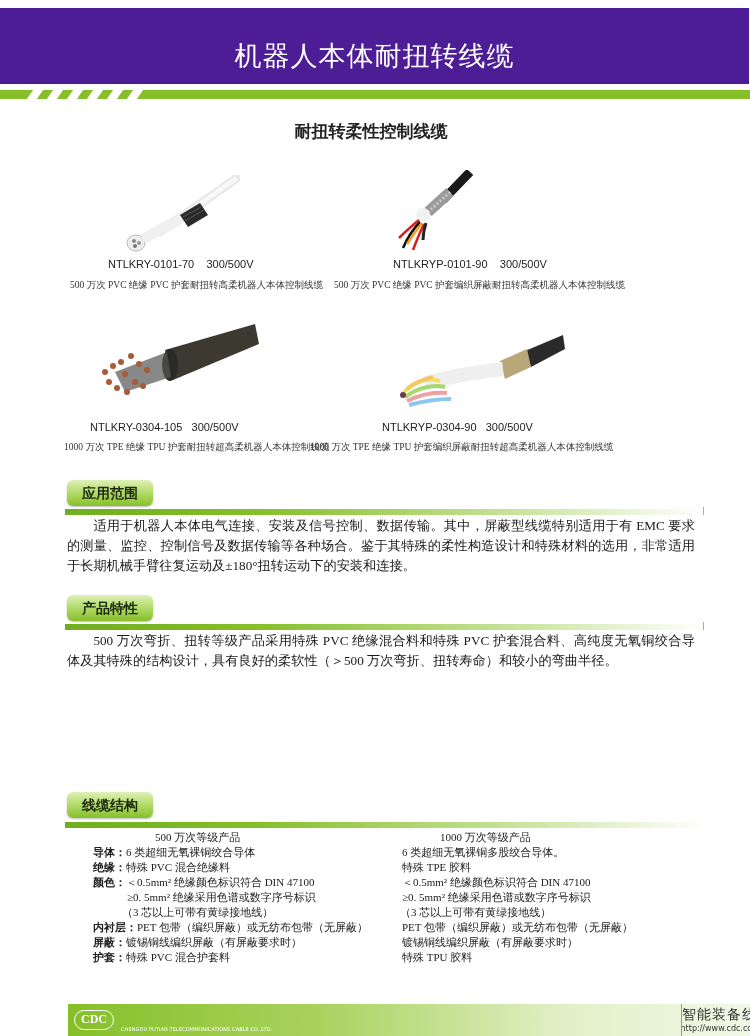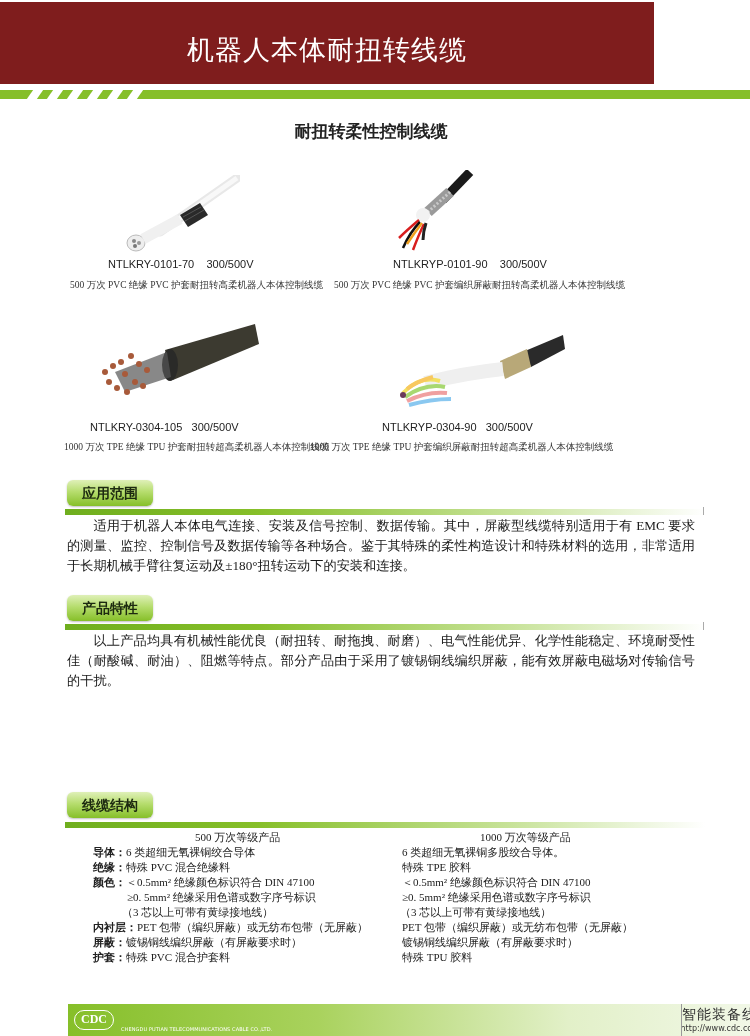--- a/index.html
+++ b/index.html
@@ -1,20 +1,20 @@
 <!DOCTYPE html>
 <html><head>
 <meta charset="utf-8">
 <style>
   * { box-sizing: border-box; margin: 0; padding: 0; }
   html, body { width: 750px; height: 1036px; background: #ffffff; overflow: hidden; }
   body { position: relative; font-family: "DejaVu Sans", "Liberation Sans", sans-serif; color: #1a1a1a; }
 
   
-  .banner { position: absolute; left: 0; top: 2px; width: 654px; height: 84px; background: #7f1d1d; }
+  .banner { position: absolute; left: 0; top: 8px; width: 749px; height: 84px; background: #4c1d95; }
   .banner-title { position: absolute; left: 0; right: 0; top: 30px; text-align: center; color: #ffffff; font-size: 27px; letter-spacing: 1px; font-weight: normal; }
   .stripe-white { position: absolute; left: 0; top: 84px; width: 750px; height: 6px; background: #ffffff; }
   .stripe-green { position: absolute; left: 0; top: 90px; width: 750px; height: 9px; background: #86bf29; overflow: hidden; }
   .hatch { position: absolute; top: 0; height: 9px; width: 10px; background: #ffffff; transform: skewX(-35deg); }
 
   
   .subtitle { position: absolute; left: 0; right: 8px; top: 120px; text-align: center; font-size: 17px; font-weight: bold; color: #222; }
   .model { position: absolute; font-family: "Liberation Sans", sans-serif; font-size: 11px; color: #222; white-space: pre; }
   .desc { position: absolute; font-family: "Liberation Serif", serif; font-size: 9.5px; color: #333; white-space: nowrap; }
 
@@ -23,21 +23,21 @@
     background: linear-gradient(180deg, #dff0b8 0%, #b6dd6e 45%, #86bf29 100%);
     box-shadow: 0 1px 2px rgba(0,0,0,0.25); font-size: 14px; font-weight: bold; color: #1d2a10; text-align: center; line-height: 26px; }
   .sec-bar { position: absolute; left: 65px; width: 640px; height: 6px;
     background: linear-gradient(90deg, #6fae1e 0%, #86bf29 30%, #c8e39a 70%, #ffffff 100%); }
   .sec-tick { position: absolute; left: 703px; width: 1px; height: 8px; background: #aaa; }
 
   .para { position: absolute; left: 67px; width: 628px; font-family: "Liberation Serif", "DejaVu Serif", serif; font-size: 13.2px; line-height: 20.2px; color: #1a1a1a; text-align: justify; }
   .para p { text-indent: 2em; }
 
   
-  .col-head { position: absolute; font-family: "Liberation Serif", serif; font-size: 11px; color: #222; margin-left: 40px; }
+  .col-head { position: absolute; font-family: "Liberation Serif", serif; font-size: 11px; color: #222; }
   .struct-row { position: absolute; font-family: "Liberation Serif", serif; font-size: 11px; color: #222; white-space: nowrap; height: 15px; line-height: 15px; }
   .struct-label { font-weight: bold; }
 
   
   .footer { position: absolute; left: 68px; top: 1004px; width: 714px; height: 32px;
     background: linear-gradient(90deg, #86bf29 0%, #a9d25d 35%, #e2f0c8 70%, #f4f9ec 100%); }
   .footer-vline { position: absolute; left: 681px; top: 1004px; width: 1px; height: 32px; background: #999; }
   .cdc-logo { position: absolute; left: 6px; top: 6px; width: 40px; height: 20px; border: 1.5px solid #ffffff; border-radius: 10px; color: #ffffff; font-family: "Liberation Serif", serif; font-size: 12px; text-align: center; line-height: 17px; font-weight: bold; }
   .company-cn { position: absolute; left: 52px; top: 3px; color: #ffffff; font-size: 15px; font-weight: bold; letter-spacing: 0.5px; }
   .company-en { position: absolute; left: 53px; top: 22px; color: #ffffff; font-size: 5px; letter-spacing: 0.1px; white-space: nowrap; }
@@ -139,21 +139,21 @@
 <div class="sec-bar" style="top:509px"></div>
 <div class="sec-tick" style="top:507px"></div>
 <div class="para" style="top:516px">
   <p>适用于机器人本体电气连接、安装及信号控制、数据传输。其中，屏蔽型线缆特别适用于有 EMC 要求的测量、监控、控制信号及数据传输等各种场合。鉴于其特殊的柔性构造设计和特殊材料的选用，非常适用于长期机械手臂往复运动及±180°扭转运动下的安装和连接。</p>
 </div>
 
 <div class="sec-tab" style="top:595px">产品特性</div>
 <div class="sec-bar" style="top:624px"></div>
 <div class="sec-tick" style="top:622px"></div>
 <div class="para" style="top:631px">
-  <p>以上产品均具有机械性能优良（耐扭转、耐拖拽、耐磨）、电气性能优异、化学性能稳定、环境耐受性佳（耐酸碱、耐油）、阻燃等特点。部分产品由于采用了镀锡铜线编织屏蔽，能有效屏蔽电磁场对传输信号的干扰。</p>
+  <p>500 万次弯折、扭转等级产品采用特殊 PVC 绝缘混合料和特殊 PVC 护套混合料、高纯度无氧铜绞合导体及其特殊的结构设计，具有良好的柔软性（＞500 万次弯折、扭转寿命）和较小的弯曲半径。</p>
 </div>
 
 <div class="sec-tab" style="top:792px">线缆结构</div>
 <div class="sec-bar" style="top:822px"></div>
 
 <div class="col-head" style="left:155px;top:830px">500 万次等级产品</div>
 <div class="col-head" style="left:440px;top:830px">1000 万次等级产品</div>
 
 <div>
   <div class="struct-row" style="left:93px;top:845px">

